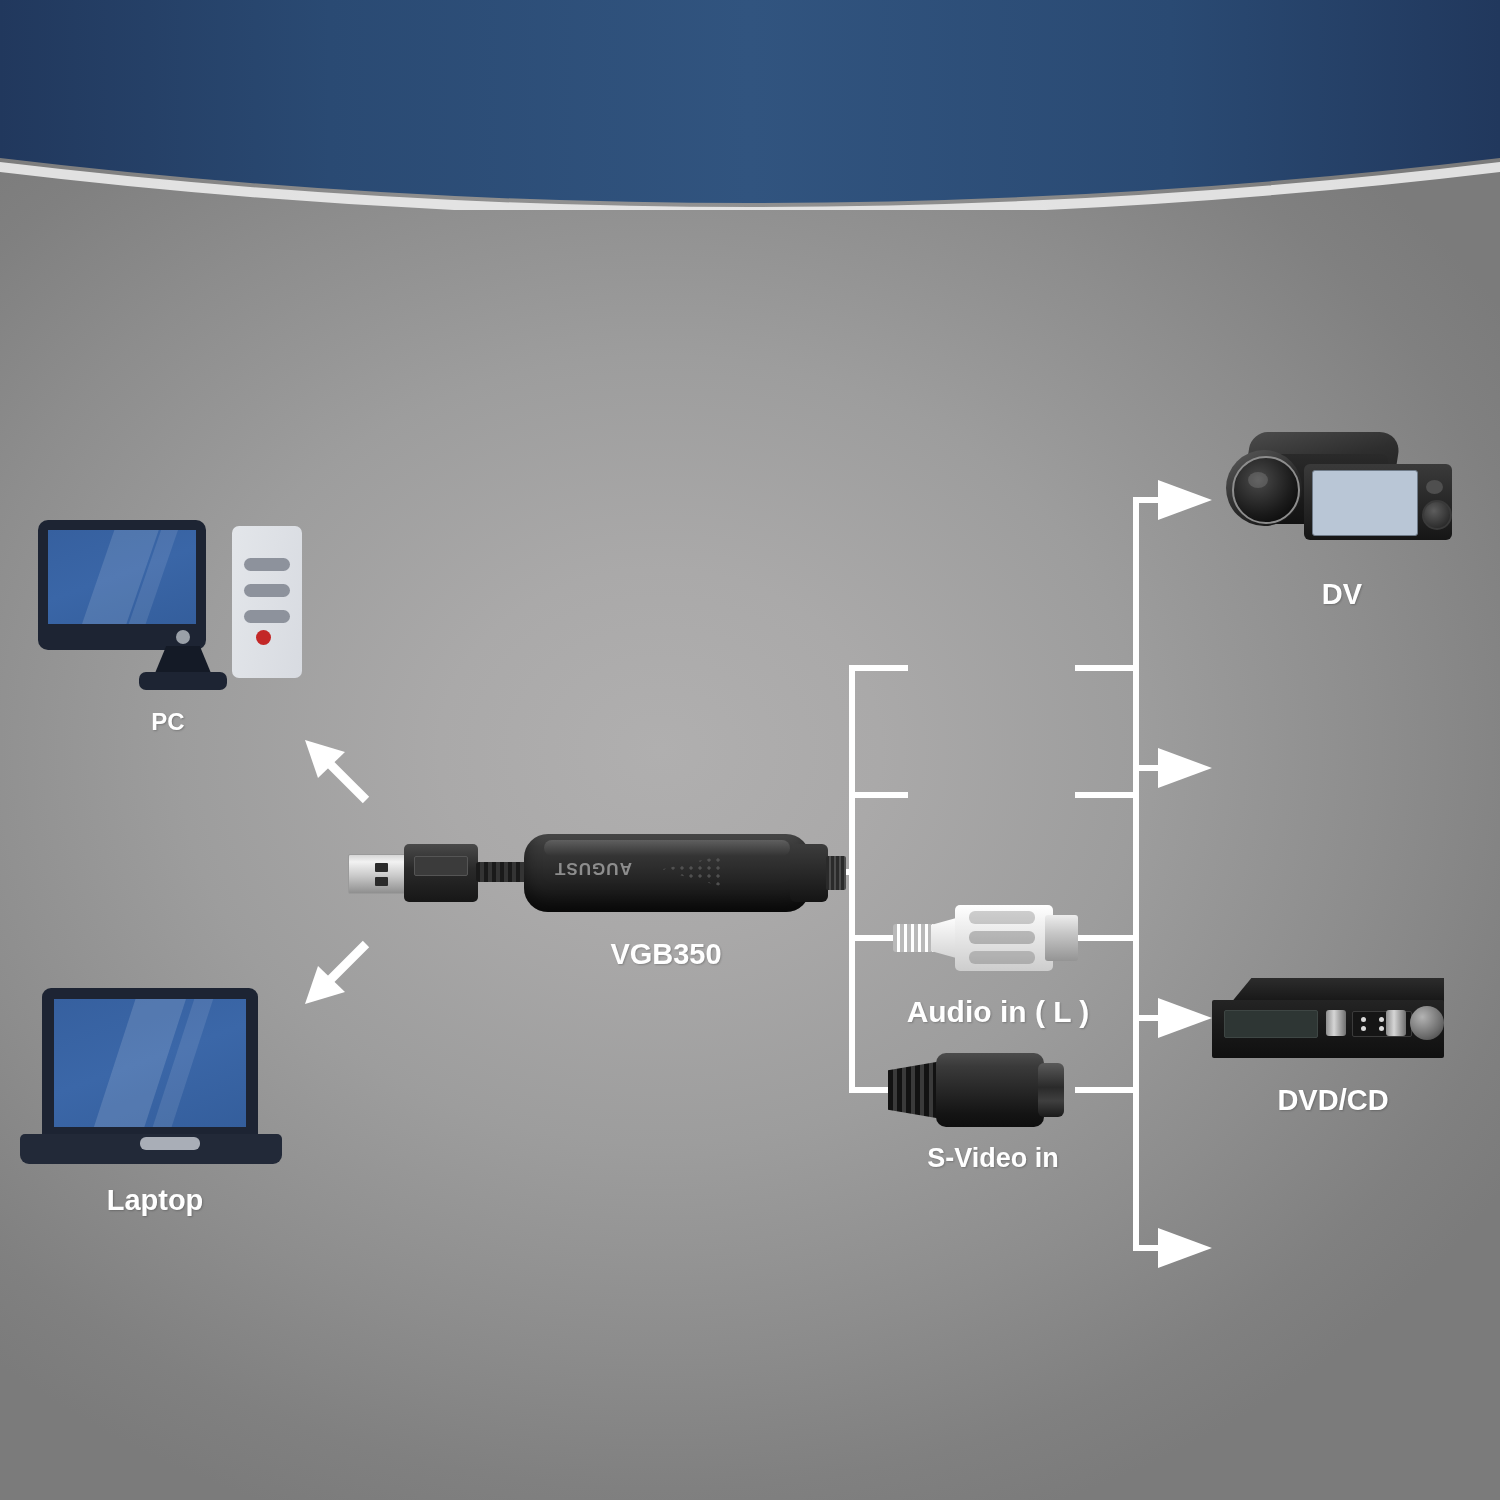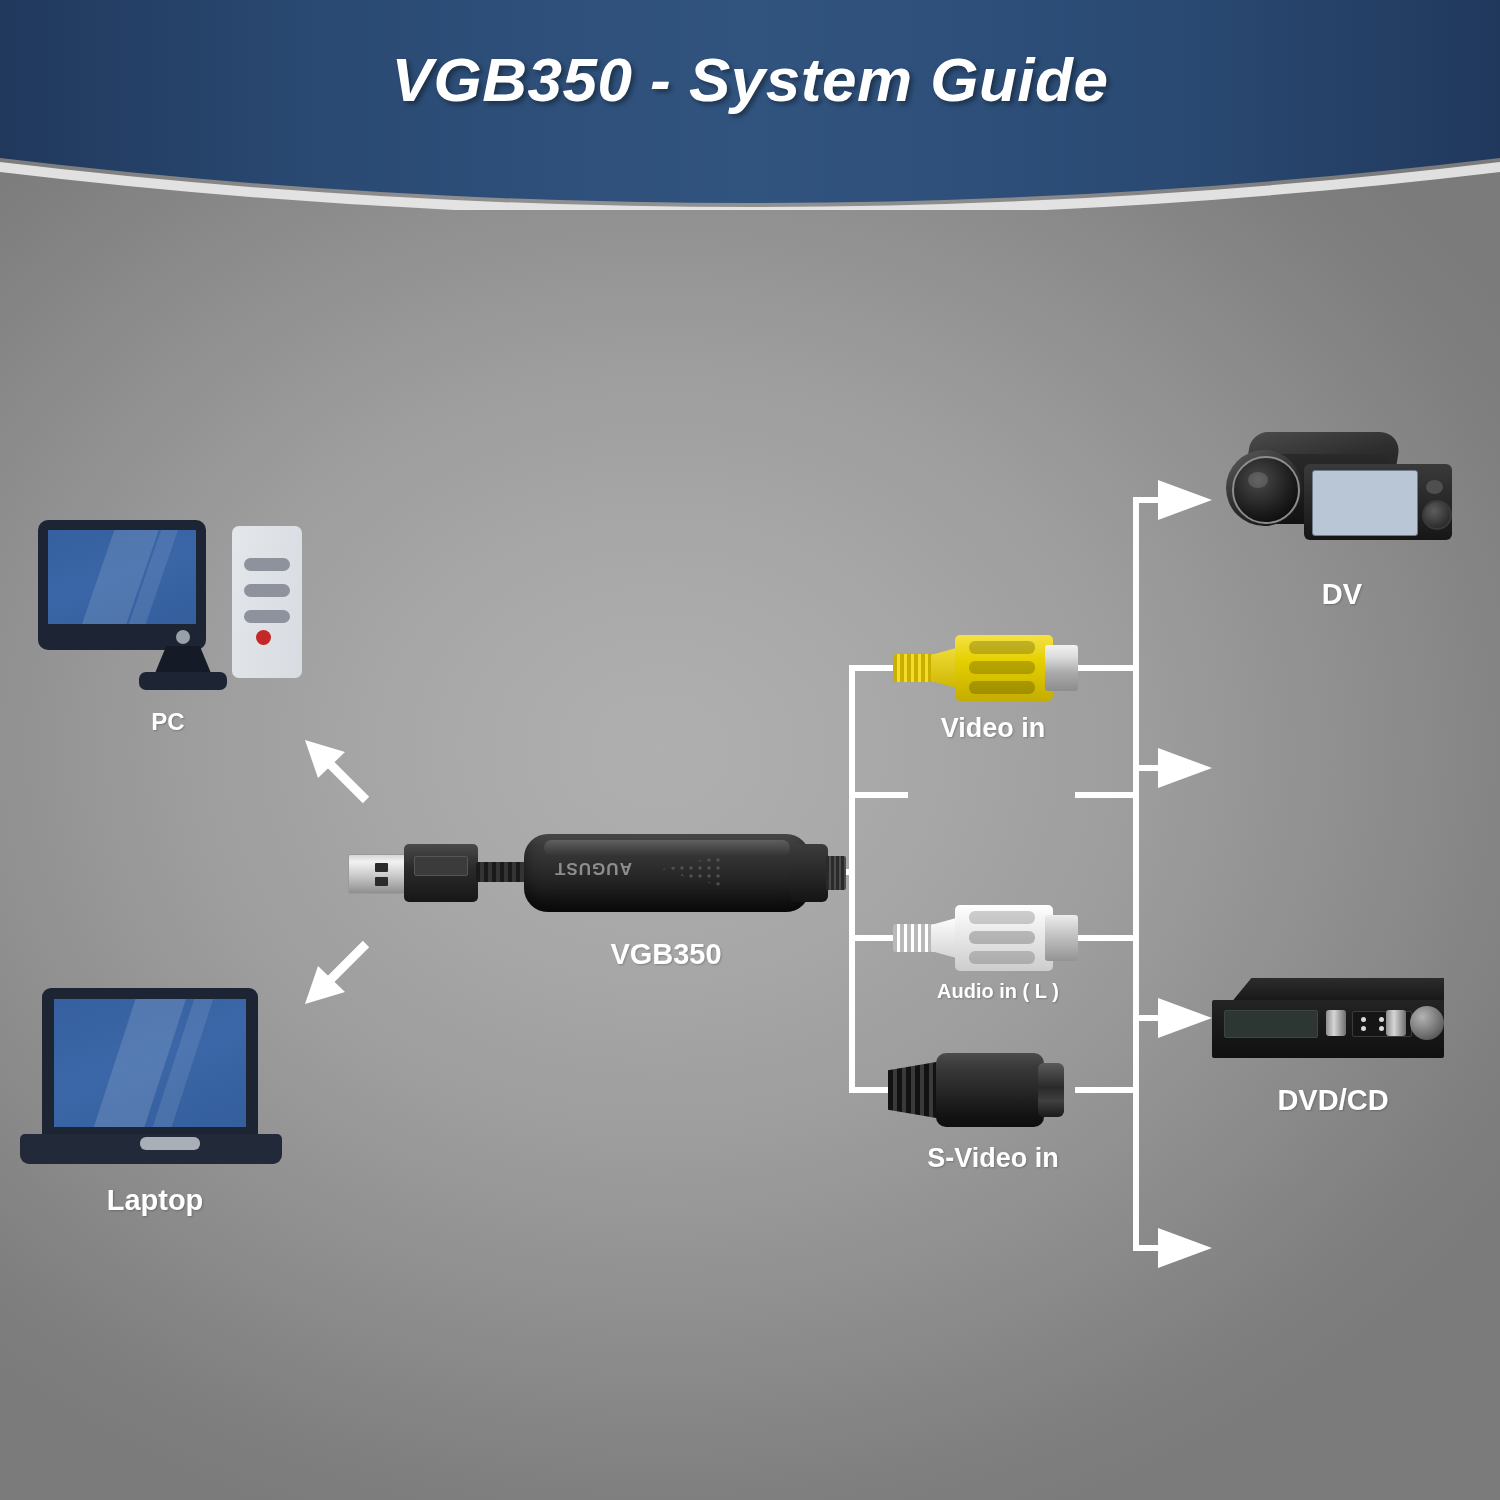--- a/index.html
+++ b/index.html
@@ -255,21 +255,20 @@
           <stop offset="0%" stop-color="#21385d"></stop>
           <stop offset="22%" stop-color="#2a4a73"></stop>
           <stop offset="50%" stop-color="#31547f"></stop>
           <stop offset="78%" stop-color="#2a4a73"></stop>
           <stop offset="100%" stop-color="#21385d"></stop>
         </linearGradient>
       </defs>
       <path d="M0,0 L1500,0 L1500,158 Q750,248 0,158 Z" fill="url(#hg)"></path>
       <path d="M0,162 Q750,252 1500,162 L1500,172 Q750,262 0,172 Z" fill="#f2f2f2" opacity=".85"></path>
     </svg>
-    <div class="header-title">VGB350 - System Guide</div>
   </div>
 
   <svg class="wires" width="1500" height="1500" viewBox="0 0 1500 1500">
     <g stroke="#ffffff" stroke-width="6" fill="none" stroke-linecap="square">
 
       <line x1="828" y1="872" x2="852" y2="872"></line>
 
       <line x1="852" y1="668" x2="852" y2="1090"></line>
 
       <line x1="852" y1="668" x2="905" y2="668"></line>
@@ -355,49 +354,35 @@
       <div class="vg-body"></div>
       <div class="vg-shine"></div>
       <div class="vg-brand">AUGUST</div>
       <div class="vg-vent"></div>
       <div class="vg-endcap"></div>
       <div class="vg-pins"></div>
     </div>
     <div class="label" style="left:218px;top:110px;width:200px;font-size:29px;">VGB350</div>
   </div>
 
-  <div class="node" style="left:893px;top:629px;width:200px;height:130px;">
-    <div class="rca">
-      <div class="rca-tail" style="background:repeating-linear-gradient(90deg,#c9b000 0 4px,#f4dd2a 4px 7px);"></div>
-      <div class="rca-neck" style="background:linear-gradient(180deg,#f2de3a,#ccb400);
-           clip-path:polygon(0 22%,100% 0,100% 100%,0 78%);"></div>
-      <div class="rca-body" style="background:linear-gradient(180deg,#f5e243 0%,#e5cf00 40%,#c4ad00 100%);">
-        <div class="rca-gr" style="top:6px;"></div>
-        <div class="rca-gr" style="top:26px;"></div>
-        <div class="rca-gr" style="top:46px;"></div>
-      </div>
-      <div class="rca-tip"></div>
-    </div>
-    <div class="label" style="left:0;top:84px;width:200px;font-size:27px;">Video in</div>
-  </div>
 
 
   <div class="node" style="left:893px;top:899px;width:260px;height:130px;">
     <div class="rca">
       <div class="rca-tail" style="background:repeating-linear-gradient(90deg,#b9b9b9 0 4px,#ffffff 4px 7px);"></div>
       <div class="rca-neck" style="background:linear-gradient(180deg,#ffffff,#d2d2d2);
            clip-path:polygon(0 22%,100% 0,100% 100%,0 78%);"></div>
       <div class="rca-body" style="background:linear-gradient(180deg,#ffffff 0%,#ebebeb 40%,#cdcdcd 100%);">
         <div class="rca-gr" style="top:6px;background:rgba(0,0,0,.18);"></div>
         <div class="rca-gr" style="top:26px;background:rgba(0,0,0,.22);"></div>
         <div class="rca-gr" style="top:46px;background:rgba(0,0,0,.18);"></div>
       </div>
       <div class="rca-tip" style="background:linear-gradient(180deg,#ededed,#c6c6c6 40%,#949494 100%);"></div>
     </div>
-    <div class="label" style="left:-10px;top:81px;width:230px;font-size:20px;">Audio in ( L )</div>
+    <div class="label" style="left:-10px;top:96px;width:230px;font-size:30px;">Audio in ( L )</div>
   </div>
 
   <div class="node" style="left:888px;top:1049px;width:260px;height:140px;">
     <div class="sv">
       <div class="sv-boot"></div>
       <div class="sv-barrel"></div>
       <div class="sv-ring"></div>
     </div>
     <div class="label" style="left:-10px;top:94px;width:230px;font-size:27px;">S-Video in</div>
   </div>

